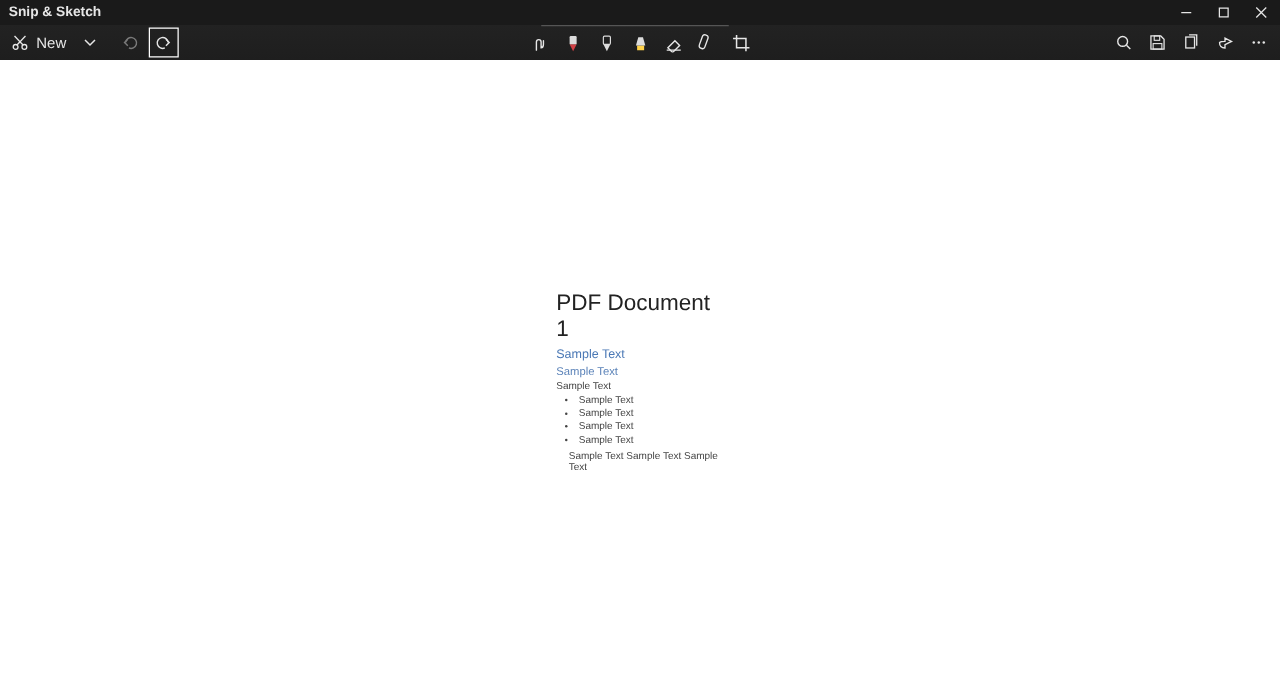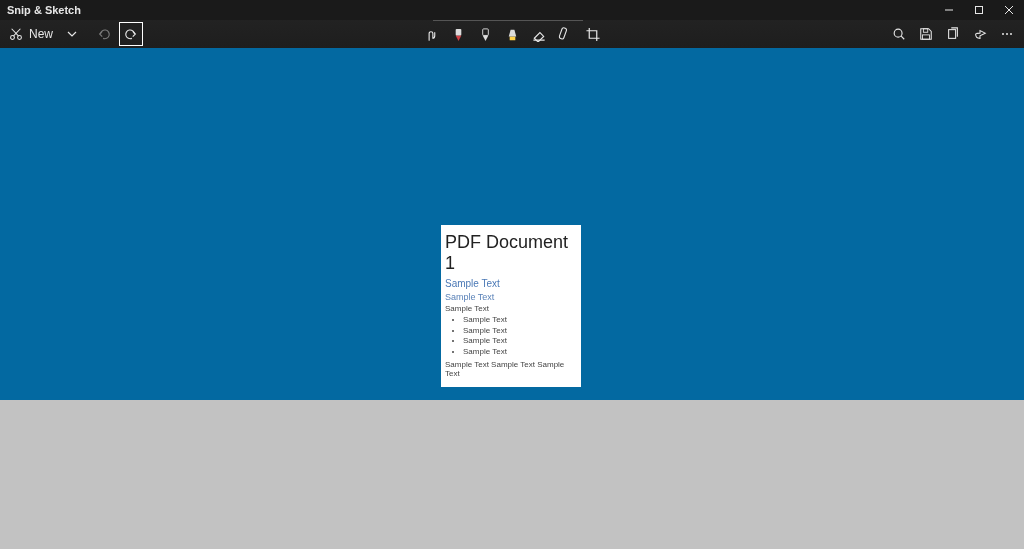--- a/index.html
+++ b/index.html
@@ -45,33 +45,33 @@
     width:27px; height:28px; display:flex; align-items:center; justify-content:center;
   }
   .right-group {
     position:absolute; right:4px; top:0; height:100%; display:flex; align-items:center;
   }
   .redo-box {
     width:24px; height:24px; border:1px solid #fff; display:flex; align-items:center; justify-content:center;
     margin-left:2px;
   }
   .canvas {
-    width:1024px; height:352px; background:#0369a1; position:relative;
+    width:1024px; height:501px; background:#ffffff; position:relative;
   }
   .snipped {
     position:absolute; left:441px; top:177px; width:140px; background:#fff;
     padding:7px 0 9px 0;
   }
   .doc-title { font-size:18px; font-weight:400; color:#222; padding:0 4px 3px 4px; }
   .link1 { font-size:10px; color:#4a78b5; padding:0 4px; line-height:14px; }
   .link2 { font-size:9px; color:#5a82b8; padding:0 4px; line-height:12px; }
   .txt   { font-size:8px; color:#444; padding:0 4px; line-height:11px; }
   .bullets { list-style:disc; padding-left:22px; margin-top:1px; }
   .bullets li { font-size:8px; color:#444; line-height:10.5px; }
-  .footer-txt { font-size:8px; color:#444; padding:3px 4px 0 4px; }
+  .footer-txt { font-size:8px; color:#444; padding:3px 4px 0 4px;margin-left:10px; }
   .disabled { opacity:0.45; }
   svg { display:block; }
 </style>
 </head>
 <body>
 
 <div class="titlebar">
   <span>Snip &amp; Sketch</span>
   <div class="win-controls">
     <div class="win-btn">

